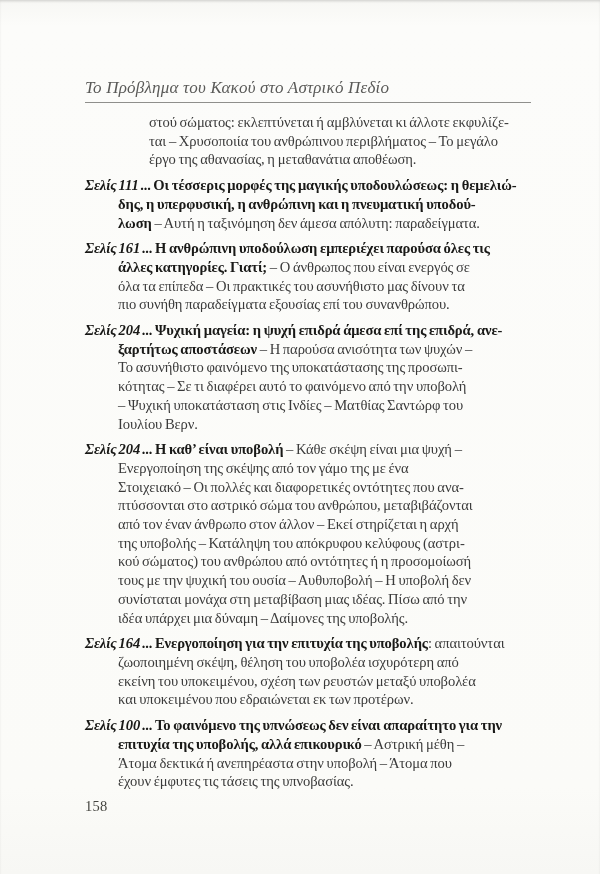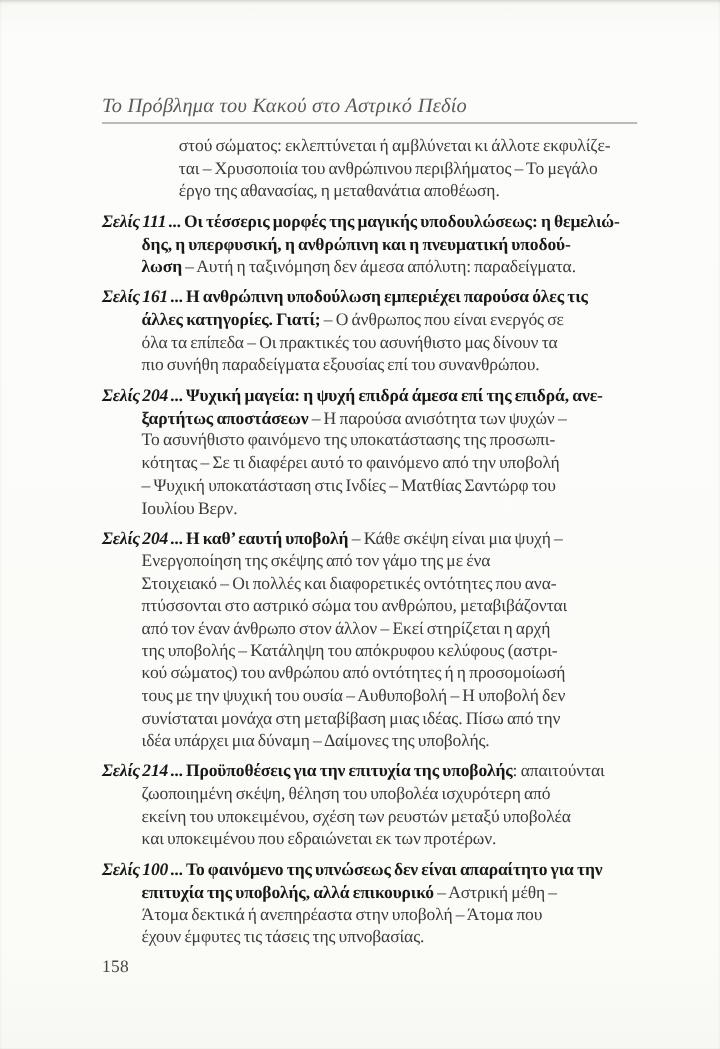--- a/index.html
+++ b/index.html
@@ -58,32 +58,32 @@
 όλα τα επίπεδα – Οι πρακτικές του ασυνήθιστο μας δίνουν τα
 πιο συνήθη παραδείγματα εξουσίας επί του συνανθρώπου.</span></p>
 
     <p class="entry"><span class="lbl">Σελίς 204 ... </span><span class="b">Ψυχική μαγεία: η ψυχή επιδρά άμεσα επί της επιδρά, ανε-
 ξαρτήτως αποστάσεων</span><span class="rest"> – Η παρούσα ανισότητα των ψυχών –
 Το ασυνήθιστο φαινόμενο της υποκατάστασης της προσωπι-
 κότητας – Σε τι διαφέρει αυτό το φαινόμενο από την υποβολή
 – Ψυχική υποκατάσταση στις Ινδίες – Ματθίας Σαντώρφ του
 Ιουλίου Βερν.</span></p>
 
-    <p class="entry"><span class="lbl">Σελίς 204 ... </span><span class="b">Η καθ’ εαυτή υποβολή</span><span class="rest"> – Κάθε σκέψη είναι μια ψυχή –
+    <p class="entry"><span class="lbl">Σελίς 204 ... </span><span class="b">Η καθ’ είναι υποβολή</span><span class="rest"> – Κάθε σκέψη είναι μια ψυχή –
 Ενεργοποίηση της σκέψης από τον γάμο της με ένα
 Στοιχειακό – Οι πολλές και διαφορετικές οντότητες που ανα-
 πτύσσονται στο αστρικό σώμα του ανθρώπου, μεταβιβάζονται
 από τον έναν άνθρωπο στον άλλον – Εκεί στηρίζεται η αρχή
 της υποβολής – Κατάληψη του απόκρυφου κελύφους (αστρι-
 κού σώματος) του ανθρώπου από οντότητες ή η προσομοίωσή
 τους με την ψυχική του ουσία – Αυθυποβολή – Η υποβολή δεν
 συνίσταται μονάχα στη μεταβίβαση μιας ιδέας. Πίσω από την
 ιδέα υπάρχει μια δύναμη – Δαίμονες της υποβολής.</span></p>
 
-    <p class="entry"><span class="lbl">Σελίς 214 ... </span><span class="b">Προϋποθέσεις για την επιτυχία της υποβολής</span><span class="rest">: απαιτούνται
+    <p class="entry"><span class="lbl">Σελίς 164 ... </span><span class="b">Ενεργοποίηση για την επιτυχία της υποβολής</span><span class="rest">: απαιτούνται
 ζωοποιημένη σκέψη, θέληση του υποβολέα ισχυρότερη από
 εκείνη του υποκειμένου, σχέση των ρευστών μεταξύ υποβολέα
 και υποκειμένου που εδραιώνεται εκ των προτέρων.</span></p>
 
     <p class="entry"><span class="lbl">Σελίς 100 ... </span><span class="b">Το φαινόμενο της υπνώσεως δεν είναι απαραίτητο για την
 επιτυχία της υποβολής, αλλά επικουρικό</span><span class="rest"> – Αστρική μέθη –
 Άτομα δεκτικά ή ανεπηρέαστα στην υποβολή – Άτομα που
 έχουν έμφυτες τις τάσεις της υπνοβασίας.</span></p>
 
   </div>

